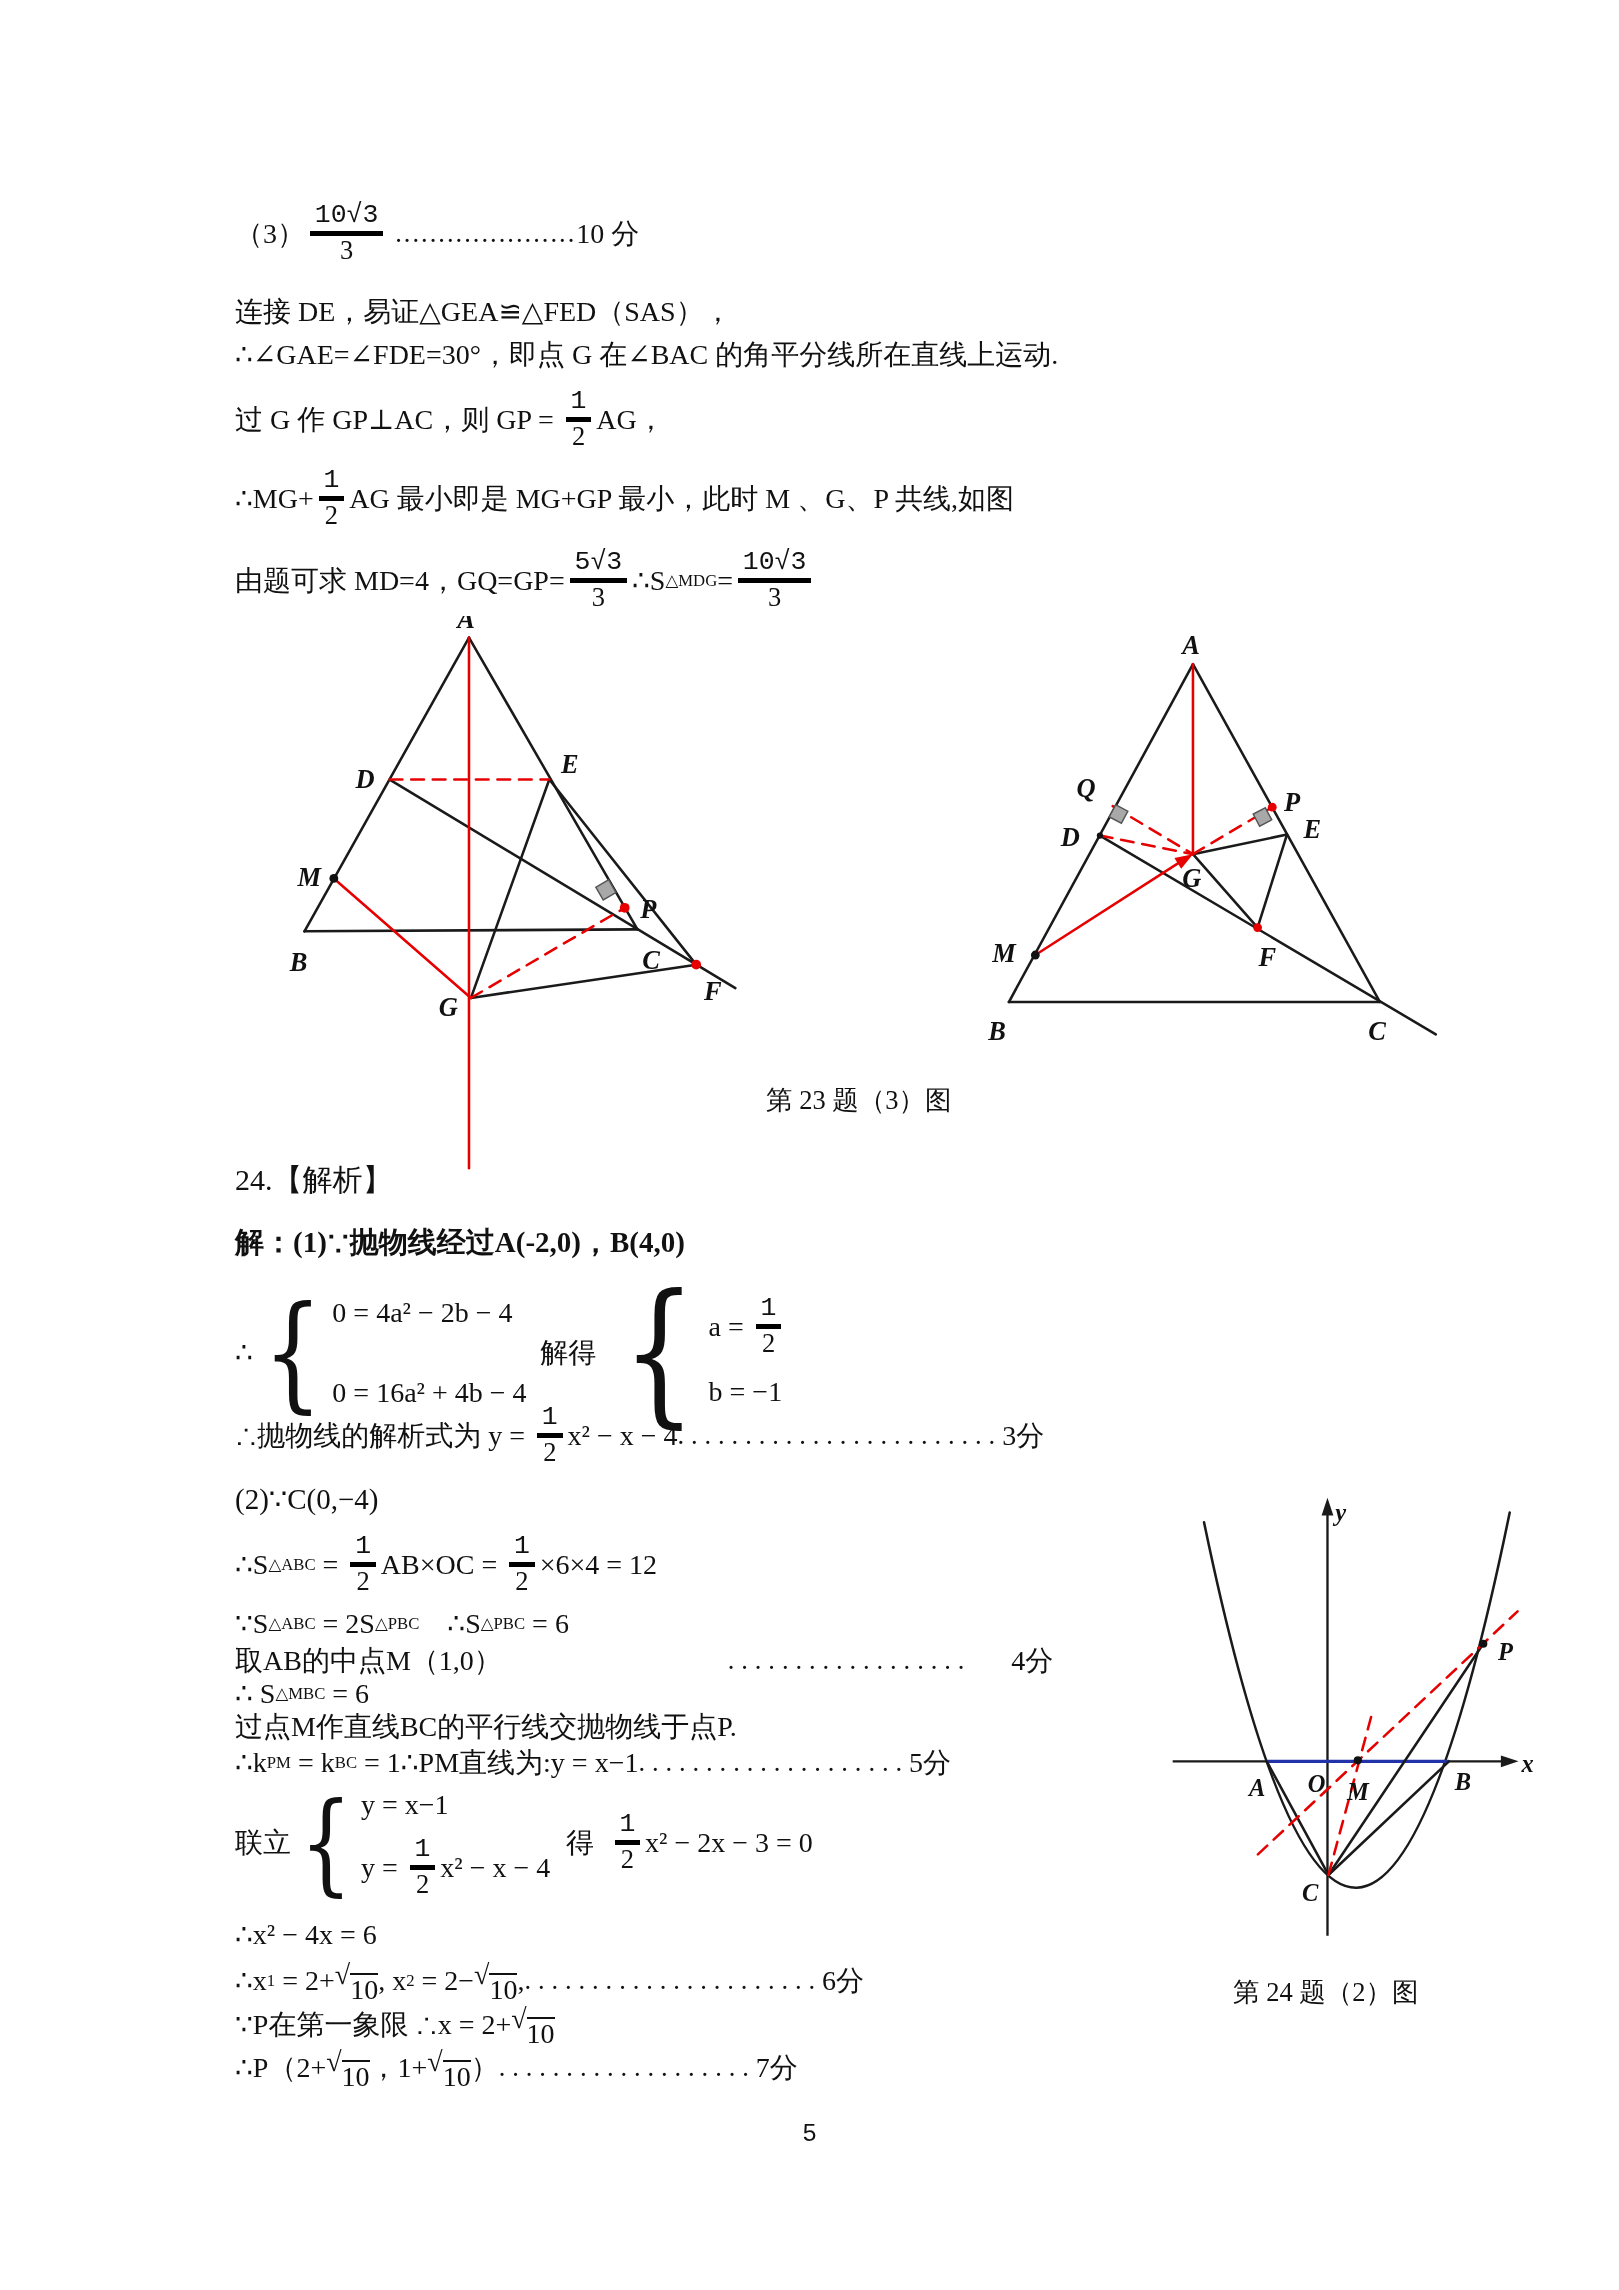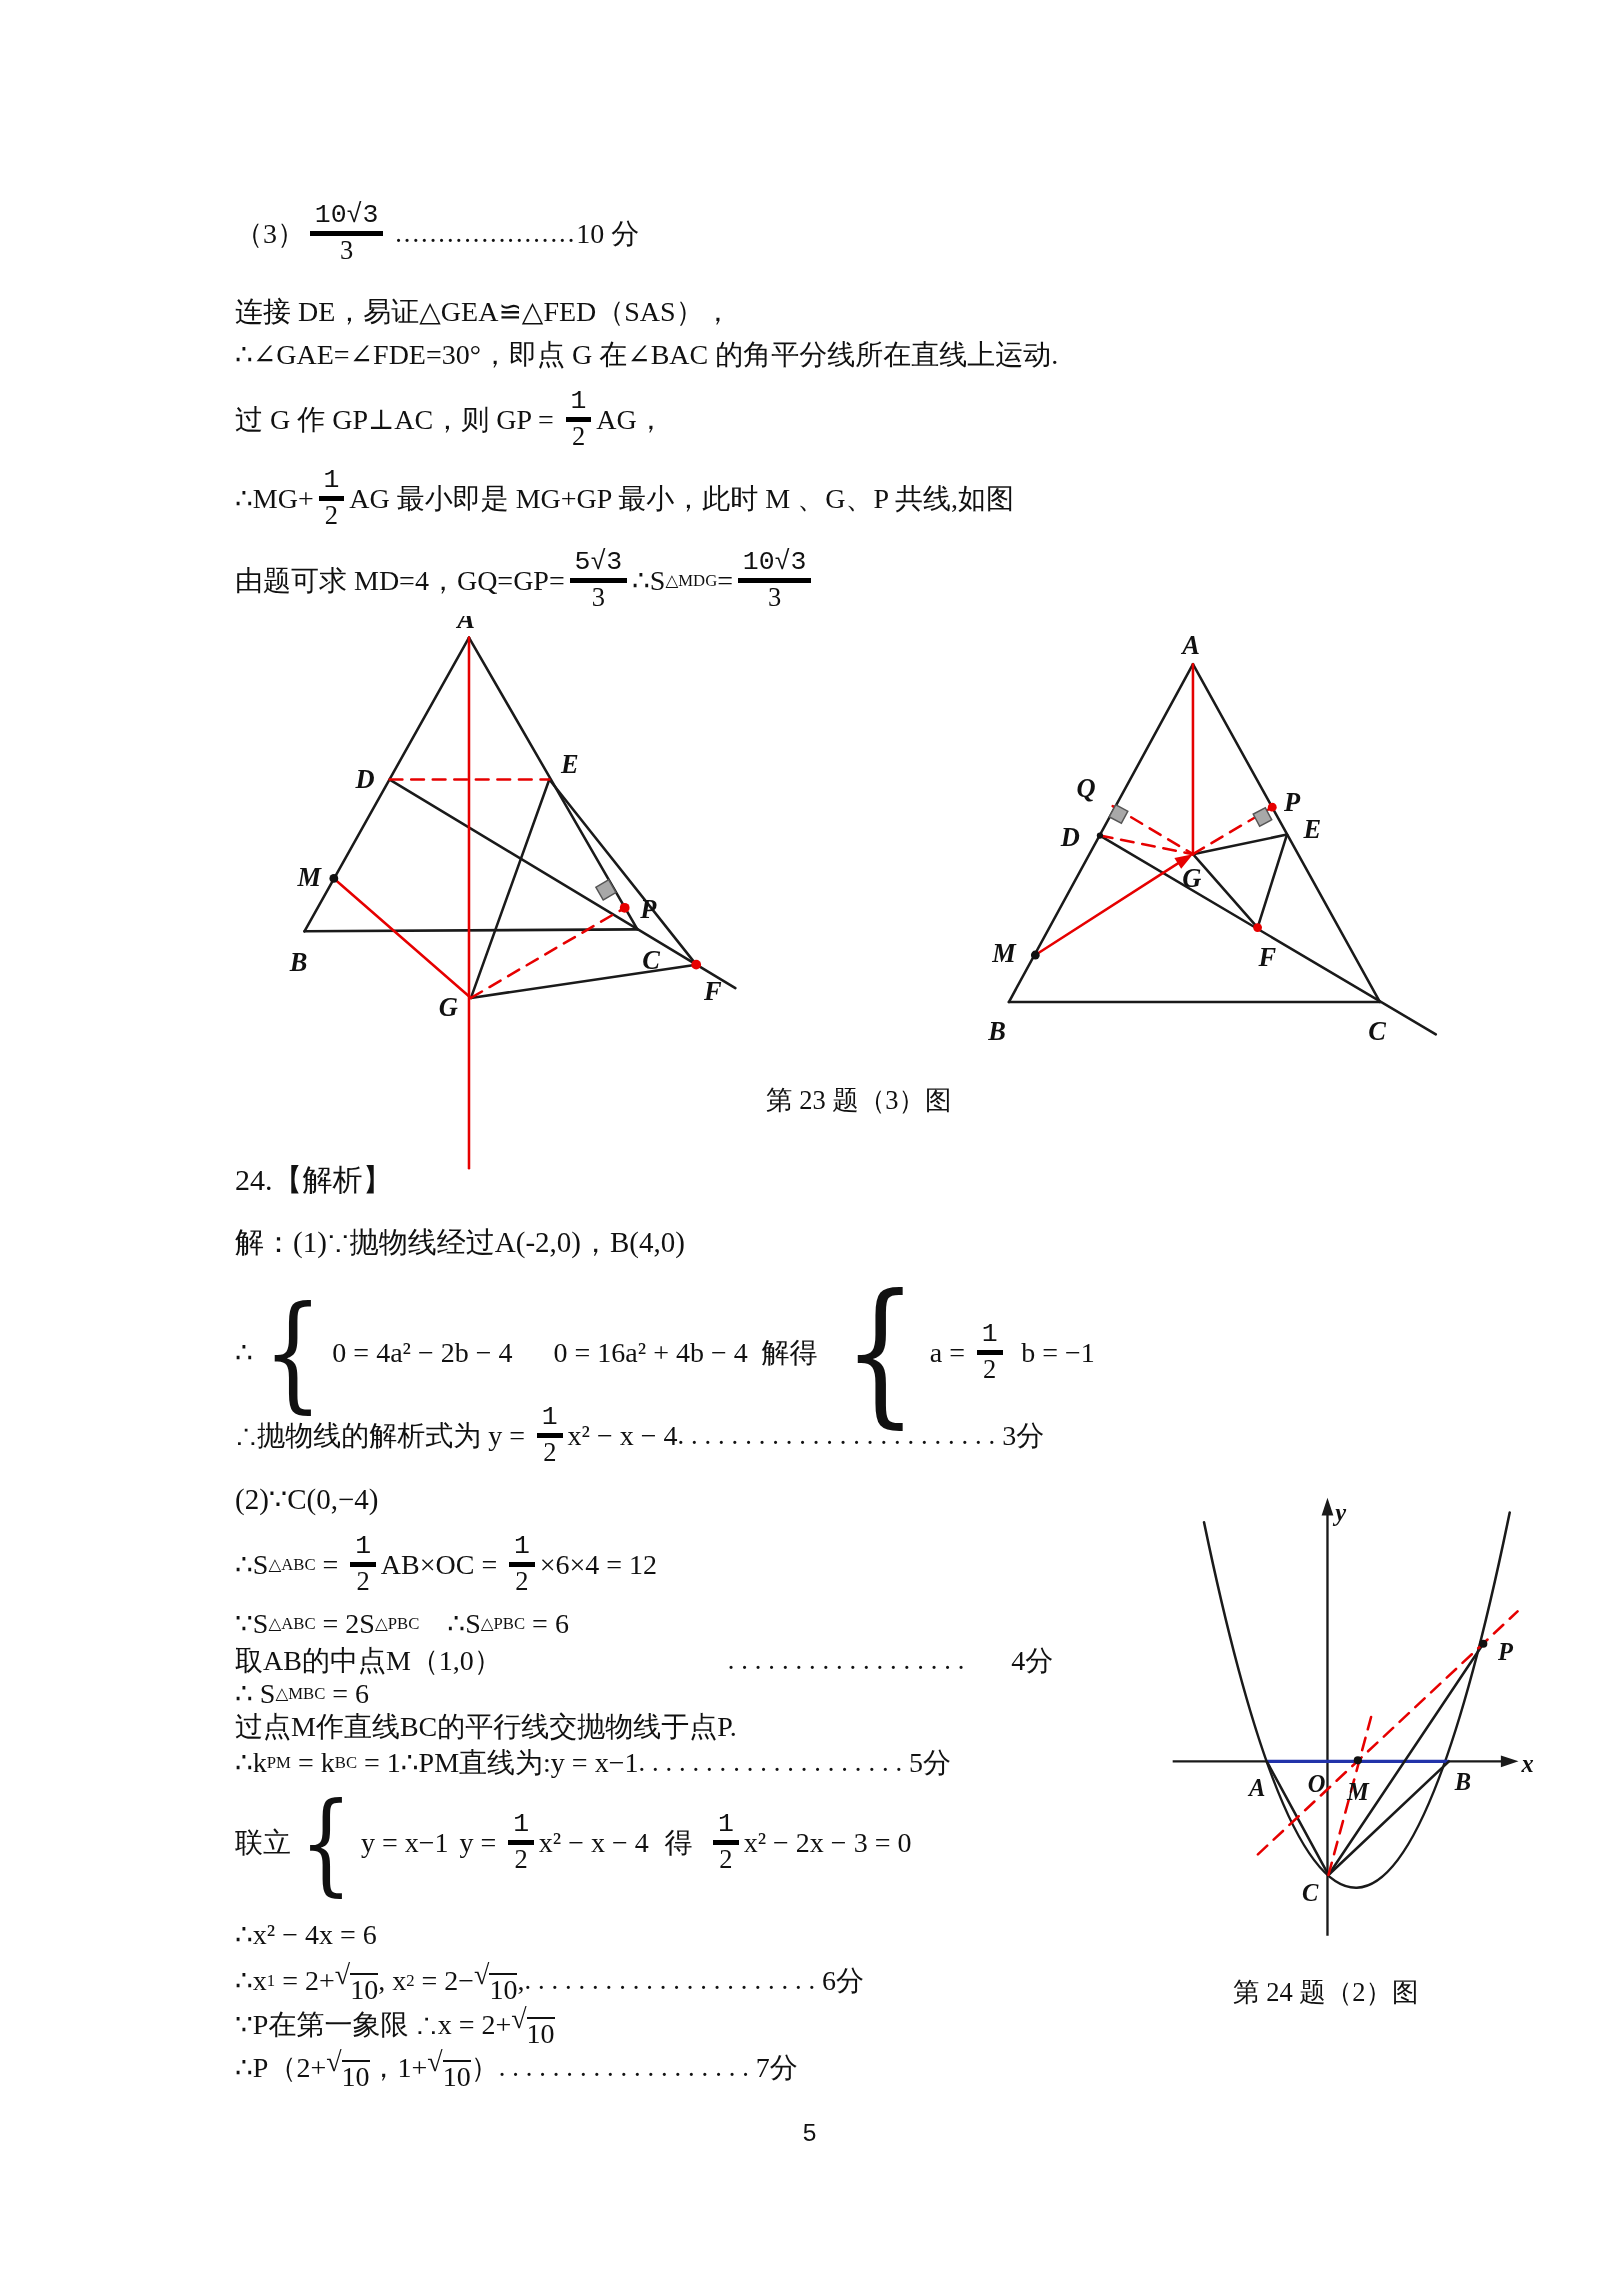--- a/index.html
+++ b/index.html
@@ -21,40 +21,40 @@
   .sqrt .rs{transform:translateY(-1px);}
   .sqrt .rv{border-top:2px solid #111;display:inline-block;line-height:1.05;margin-top:17px;}
   
   .s{font-size:16.7px;vertical-align:-6.9px;letter-spacing:0;}
   
   .brace{font-family:"DejaVu Serif",serif;font-weight:400;display:inline-block;
          transform:scaleX(.75);transform-origin:center;}
   .b140{font-size:125px;line-height:137px;}
   .b170{font-size:155px;line-height:167px;}
   .b120{font-size:110px;line-height:122px;}
-  .stack{display:inline-flex;flex-direction:row;justify-content:center;text-align:right;}
+  .stack{display:inline-flex;flex-direction:column;justify-content:center;text-align:right;}
   .stack>div{display:flex;align-items:center;white-space:pre;}
   
   .ld{letter-spacing:6.9px;font-size:26.5px;}
   .ld1{letter-spacing:2px;font-size:26.5px;}
   
   .y1{top:192px;height:82px;}
   .y2{top:292px;}
   .y3{top:335px;}
   .y4{top:380px;height:78px;}
   .y5{top:459px;height:78px;}
   .y6{top:541px;height:78px;}
   
   .fig{position:absolute;}
   .cap{position:absolute;font-size:26.5px;white-space:pre;}
   .cap23{left:766px;top:1082px;}
   .cap24{left:1233px;top:1974px;}
   
   .h24{top:1160px;font-weight:normal;font-size:30px;}
-  .z1{top:1223px;font-size:29px;}
+  .z1{top:1223px;font-size:29px;font-weight:bold;}
   .z2{top:1270px;height:165px;}
   .z3{top:1396px;height:78px;}
   .z4{top:1480px;font-size:29px;}
   .z5{top:1525px;height:78px;}
   .z6{top:1604px;}
   .z7{top:1641px;gap:40px;}
   .z8{top:1674px;}
   .z9{top:1707px;}
   .z10{top:1743px;}
   .z11{top:1778px;height:129px;}

